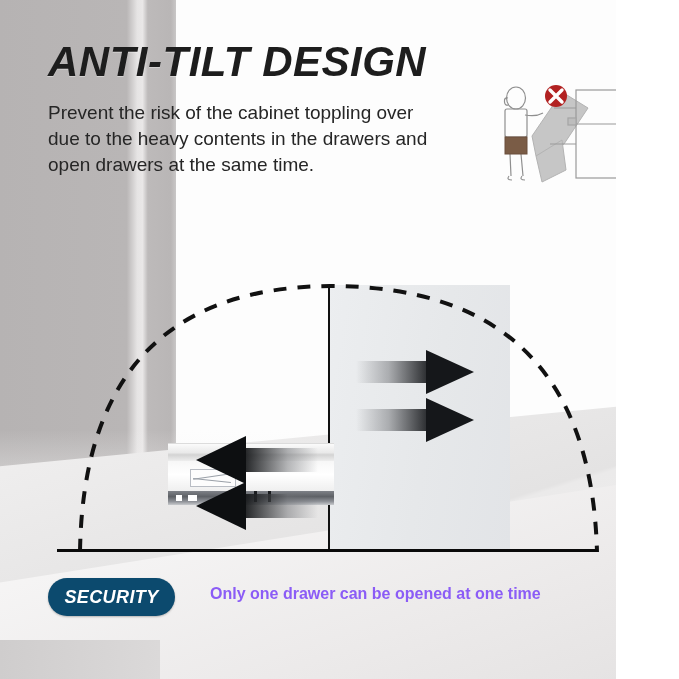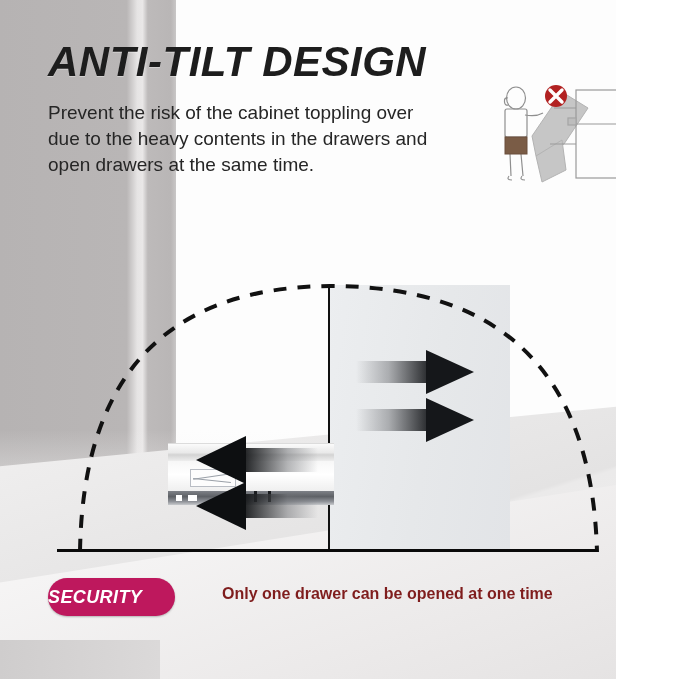--- a/index.html
+++ b/index.html
@@ -122,30 +122,30 @@
   #drawer-arrow-1{left:196px;top:436px;}
   #drawer-arrow-2{left:196px;top:482px;}
 
   
   .baseline{position:absolute;left:57px;top:549px;width:541px;height:3px;background:#0a0a0a;}
   .arc{position:absolute;left:0;top:260px;width:679px;height:300px;}
 
   
   .badge{
     position:absolute;left:48px;top:578px;width:127px;height:38px;
-    background:#be185d;border-radius:19px;
-    display:flex;align-items:center;justify-content:flex-start;
+    background:#0c4a6e;border-radius:19px;
+    display:flex;align-items:center;justify-content:center;
     box-shadow:0 1px 2px rgba(0,0,0,.25);
   }
   .badge span{
     color:#ffffff;font-size:18px;font-weight:bold;font-style:italic;letter-spacing:.4px;
   }
   .caption{
     position:absolute;left:210px;top:585px;
-    font-size:16px;font-weight:bold;color:#7f1d1d;white-space:nowrap;margin-left:12px;
+    font-size:16px;font-weight:bold;color:#8b5cf6;white-space:nowrap;
   }
 </style>
 </head>
 <body>
 
 <div id="stage">
 
   <div class="bg-white"></div>
   <div class="bg-gray-panel"></div>
   <div class="bg-lower-wash"></div>

